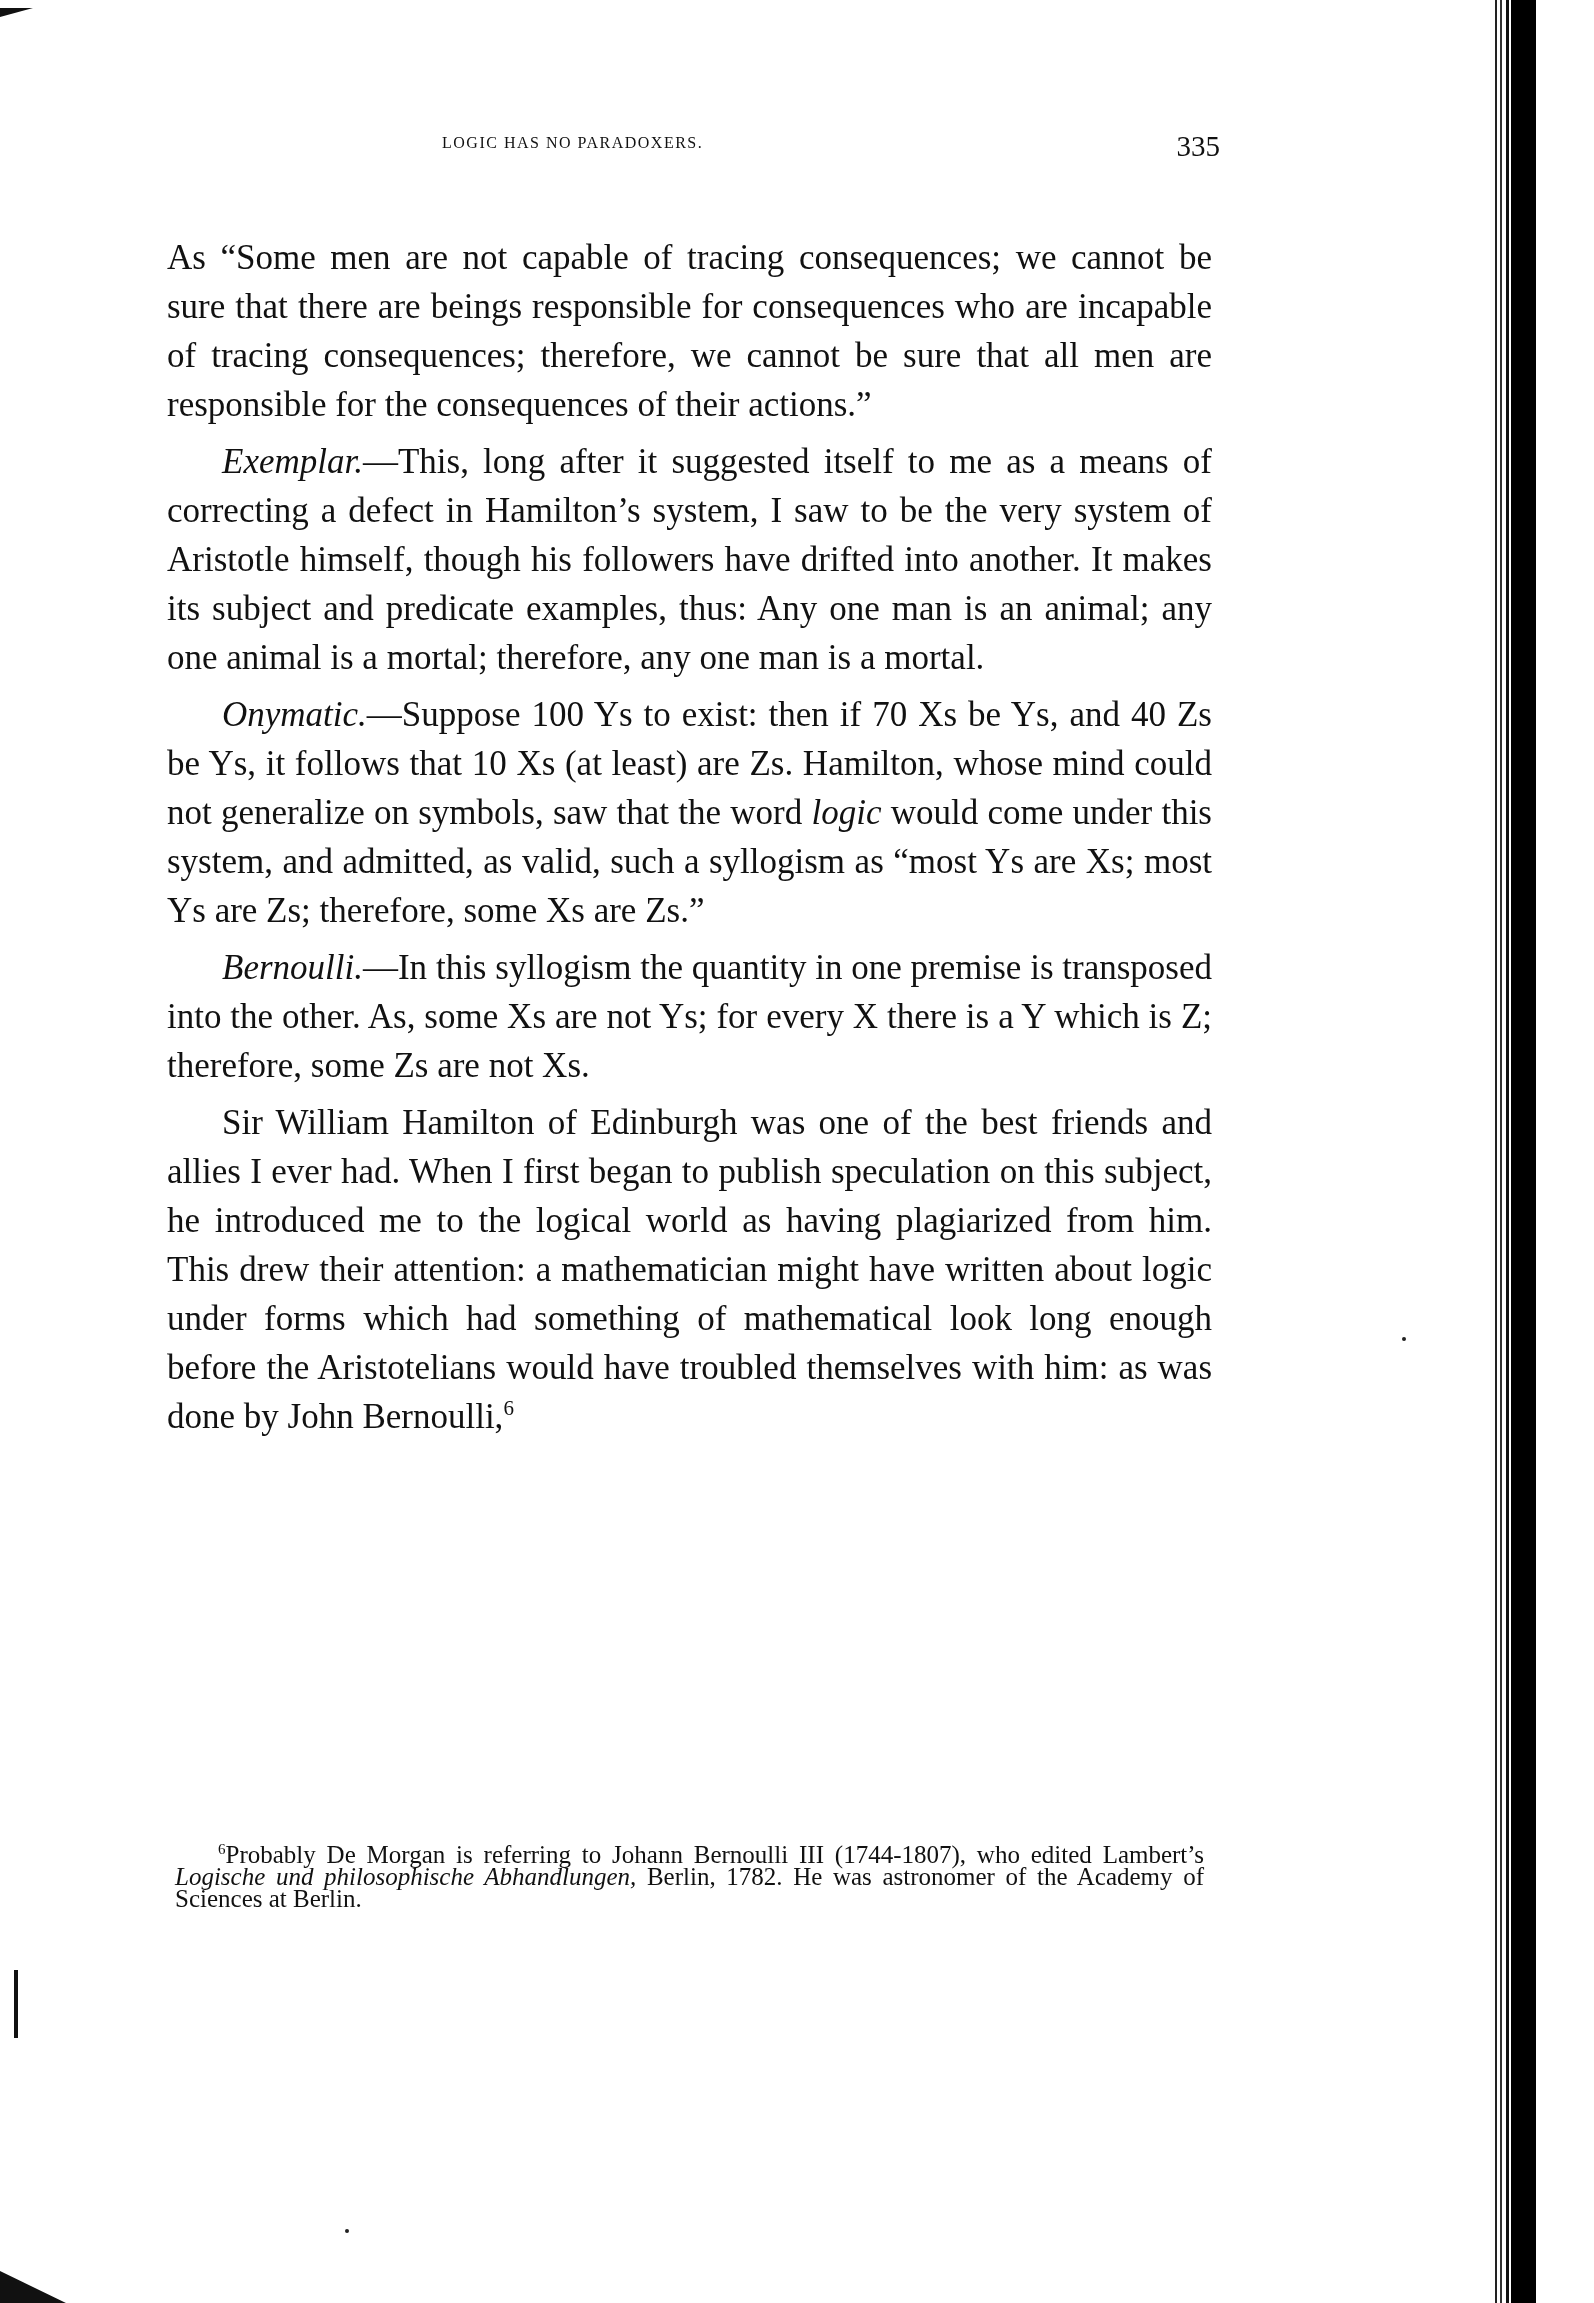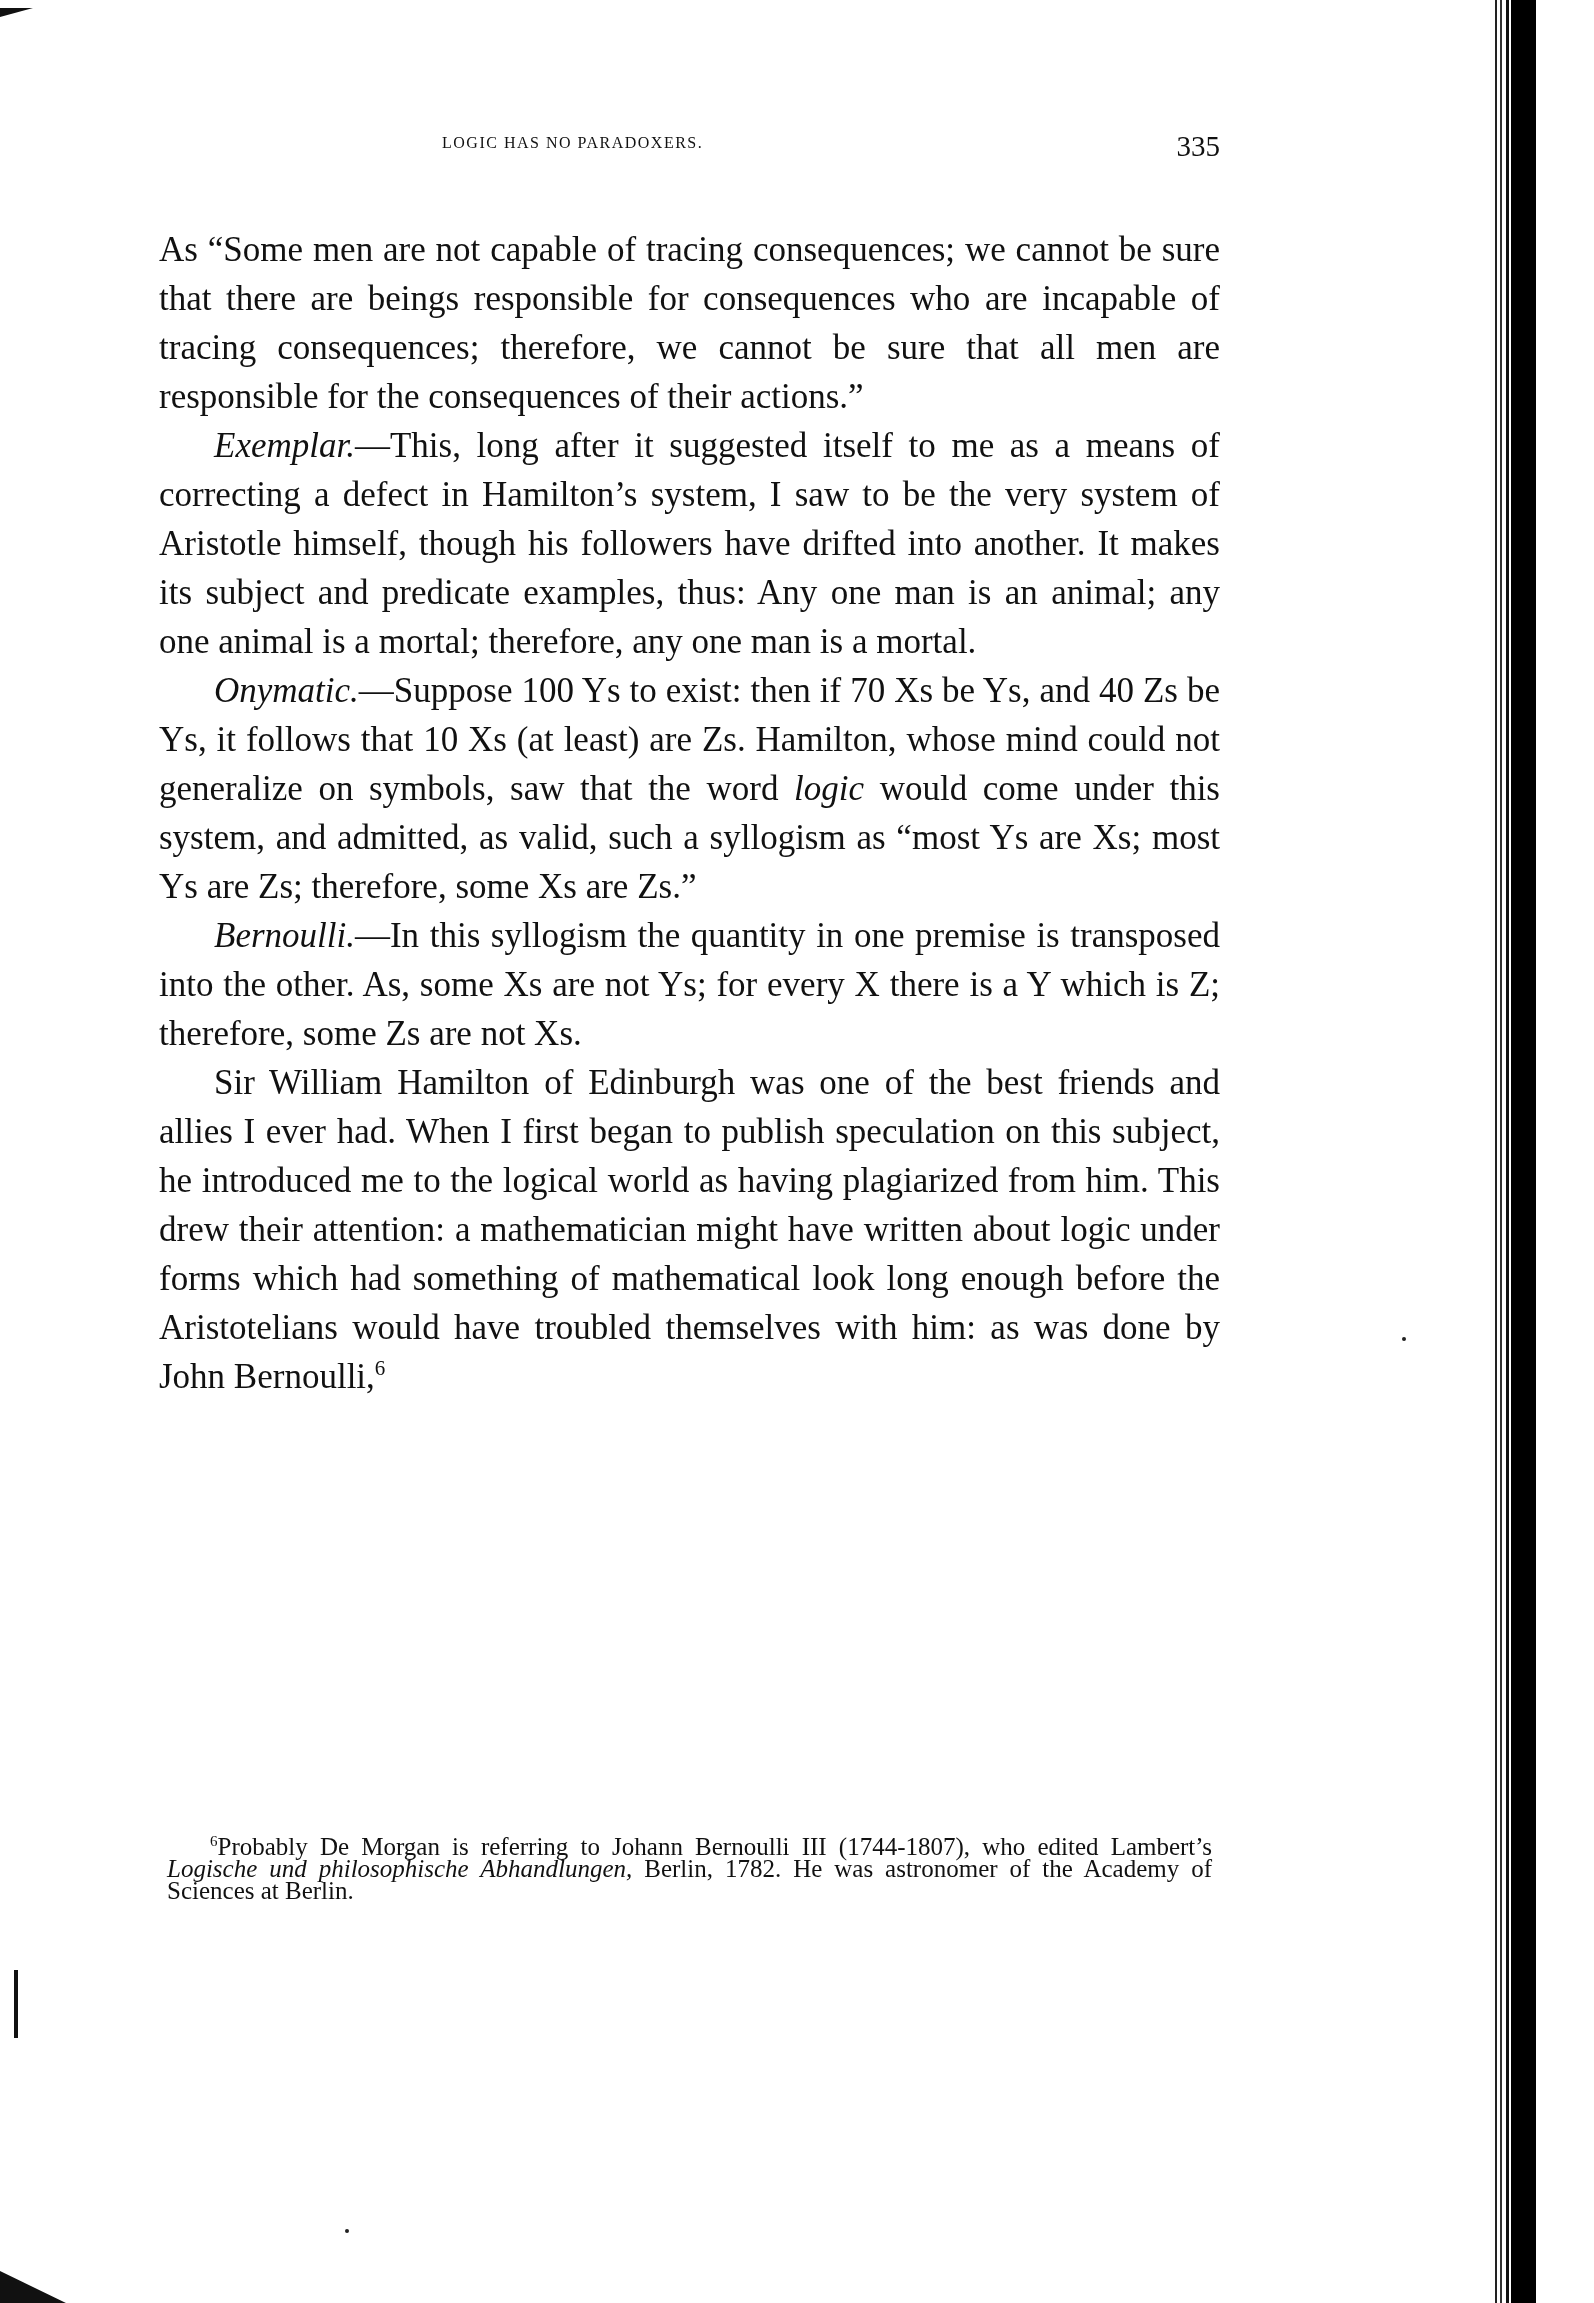--- a/index.html
+++ b/index.html
@@ -6,24 +6,24 @@
   body{width:1594px;height:2304px;position:relative;overflow:hidden;font-family:"Liberation Serif","DejaVu Serif",serif;color:#111;}
   .corner-tl{position:absolute;left:0;top:7.8px;width:0;height:0;border-top:9.7px solid #111;border-right:33px solid transparent;}
   .edge-bar{position:absolute;top:0;right:58px;width:44px;height:2304px;background:
     linear-gradient(90deg,#fff 0,#fff 2.9px,#222 2.9px,#222 4.9px,#fff 4.9px,#fff 7.8px,#333 7.8px,#333 9.7px,#fff 9.7px,#fff 13.6px,#111 13.6px,#111 17.5px,#fff 17.5px,#fff 19.4px,#000 19.4px,#000 44px);}
   .mark-bl{position:absolute;left:0;bottom:0;width:0;height:0;border-bottom:33px solid #111;border-right:68px solid transparent;}
   .mark-l{position:absolute;left:13.6px;top:1970px;width:4.9px;height:68px;background:#111;}
   .header{position:absolute;top:130px;left:159px;width:1061px;height:39px;}
   .running-head{position:absolute;left:283px;top:3.9px;font-size:16px;letter-spacing:1.5px;}
   .page-num{position:absolute;right:0;top:0;font-size:29px;}
   .body{position:absolute;left:159px;top:225px;width:1061px;font-size:35px;line-height:49px;text-align:justify;}
-  .body p{margin:0;text-indent:0;}
+  .body p{margin:8px;text-indent:0;}
   .body p.ind{text-indent:55px;}
   .footnote{position:absolute;left:159px;top:1828px;width:1061px;font-size:25px;line-height:22px;text-align:justify;}
-  .footnote p{margin:8px;text-indent:43px;}
+  .footnote p{margin:16px;text-indent:43px;}
   sup{font-size:60%;line-height:0;}
   i{font-style:italic;}
   .dot{position:absolute;width:3.9px;height:3.9px;background:#222;border-radius:50%;}
 </style>
 </head>
 <body>
 
 <div class="corner-tl"></div>
 <div class="edge-bar"></div>
 <div class="mark-l"></div>

